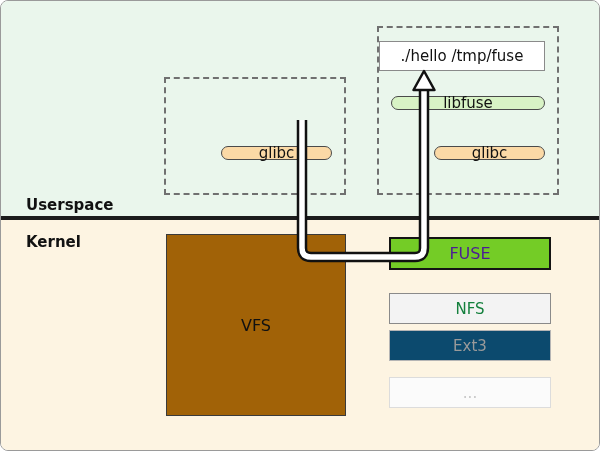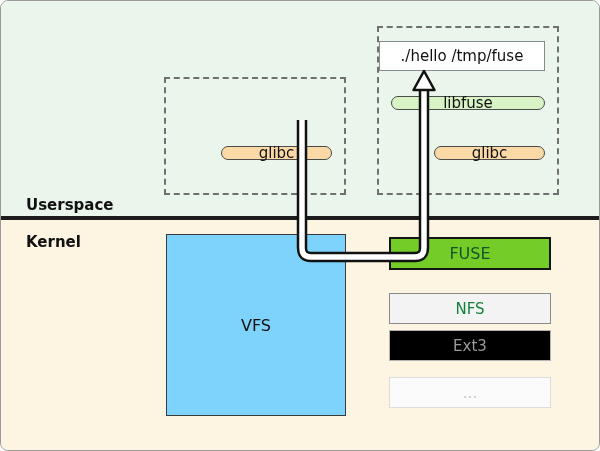--- a/index.html
+++ b/index.html
@@ -57,36 +57,36 @@
   .fill-libfuse { background:#d8f3c5; }
 
   .pos-ls-cmd       { top:12px; }
   .pos-ls-glibc     { top:67px; }
   .pos-hello-cmd    { top:13px; }
   .pos-hello-libfuse{ top:68px; }
   .pos-hello-glibc  { top:118px; }
 
   .vfs-box {
     position:absolute; left:165px; top:233px; width:180px; height:182px;
-    background:#7dd3fc; border:1.5px solid #3a3a3a;
+    background:#a16207; border:1.5px solid #3a3a3a;
     display:flex; align-items:center; justify-content:center;
     font-size:16px; color:#111;
   }
   .fs-box {
     position:absolute; left:388px; width:162px; height:31px;
     display:flex; align-items:center; justify-content:center;
     font-size:15px;
   }
   .fs-fuse {
     top:236px; height:33px;
     background:#74cc26; border:2px solid #141414;
-    color:#14532d; font-size:16px;
+    color:#4c1d95; font-size:16px;
   }
   .fs-nfs  { top:292px; background:#f3f3f3; border:1.5px solid #8a8a8a; color:#15803d; }
-  .fs-ext3 { top:329px; background:#000000; border:1.5px solid #b5b5b5; color:#9a9a9a; }
+  .fs-ext3 { top:329px; background:#0c4a6e; border:1.5px solid #b5b5b5; color:#9a9a9a; }
   .fs-dots { top:376px; background:#fbfbfb; border:1.5px solid #dcdcdc; color:#c6c6c6; }
 
   .arrow-layer {
     position:absolute; left:0; top:0; width:600px; height:451px;
     pointer-events:none;
   }
 </style>
 </head>
 <body>
 

